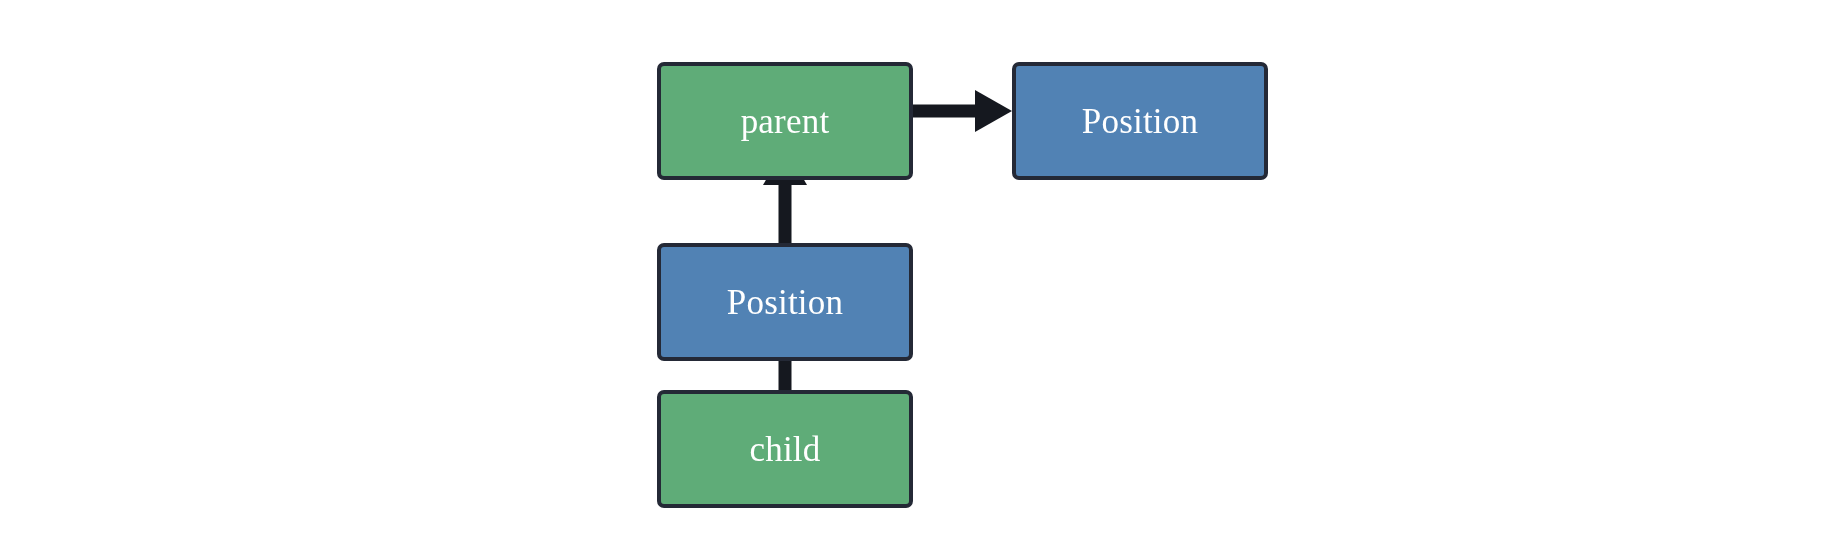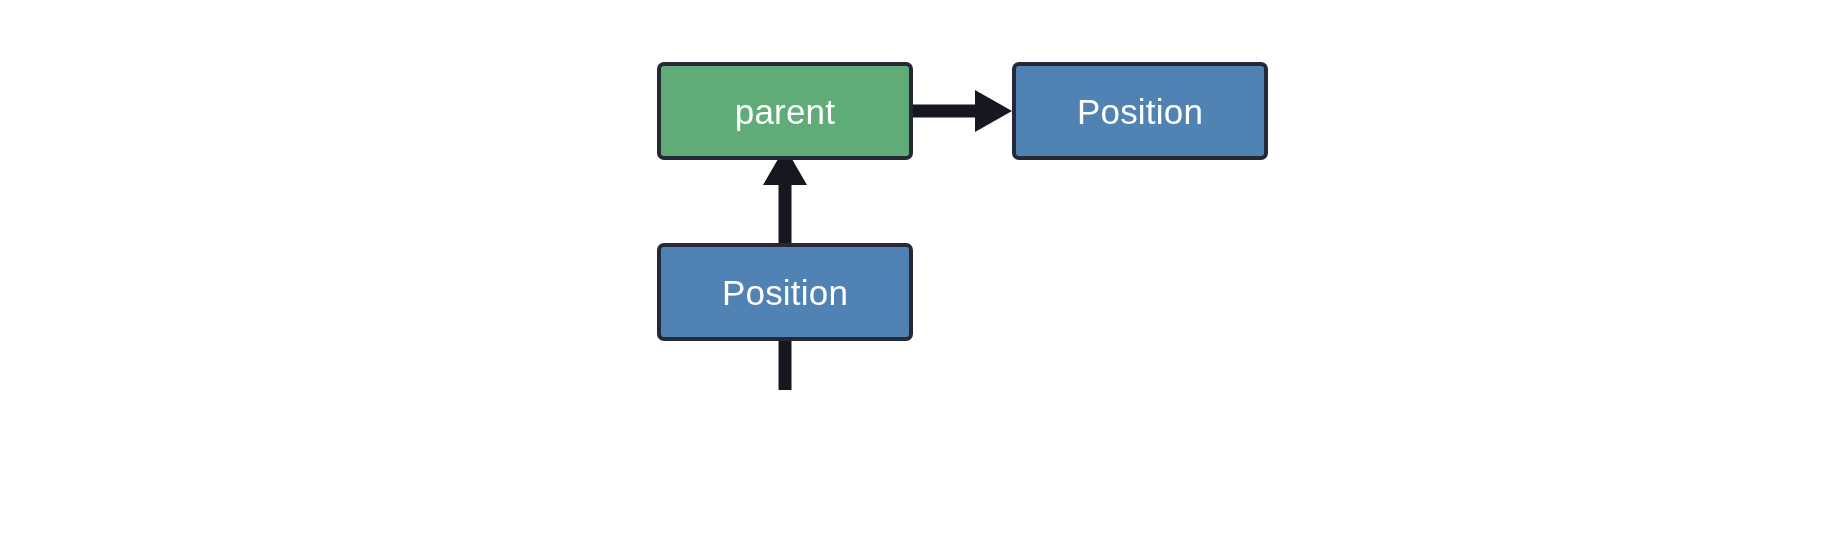--- a/index.html
+++ b/index.html
@@ -27,26 +27,27 @@
     left: 0;
     top: 0;
     width: 1830px;
     height: 548px;
     pointer-events: none;
   }
   .node {
     position: absolute;
     box-sizing: border-box;
     width: 256px;
-    height: 98px;
+    height: 118px;
     border: 4px solid #242936;
     border-radius: 7px;
     display: flex;
     align-items: center;
     justify-content: center;
+    font-family: Liberation Serif, serif;
   }
   .node-label {
     color: #ffffff;
     font-size: 35px;
     line-height: 1;
     font-weight: 400;
     letter-spacing: 0.2px;
     white-space: nowrap;
   }
   .node-entity {
@@ -88,14 +89,17 @@
   </div>
 
   <div class="node node-relation" id="node-position">
     <span class="node-label">Position</span>
   </div>
 
   <div class="node node-relation" id="node-childof">
     <span class="node-label">Position</span>
   </div>
 
+  <div class="node node-entity" id="node-child">
+    <span class="node-label">child</span>
+  </div>
 
 </div>
 
 </body></html>

